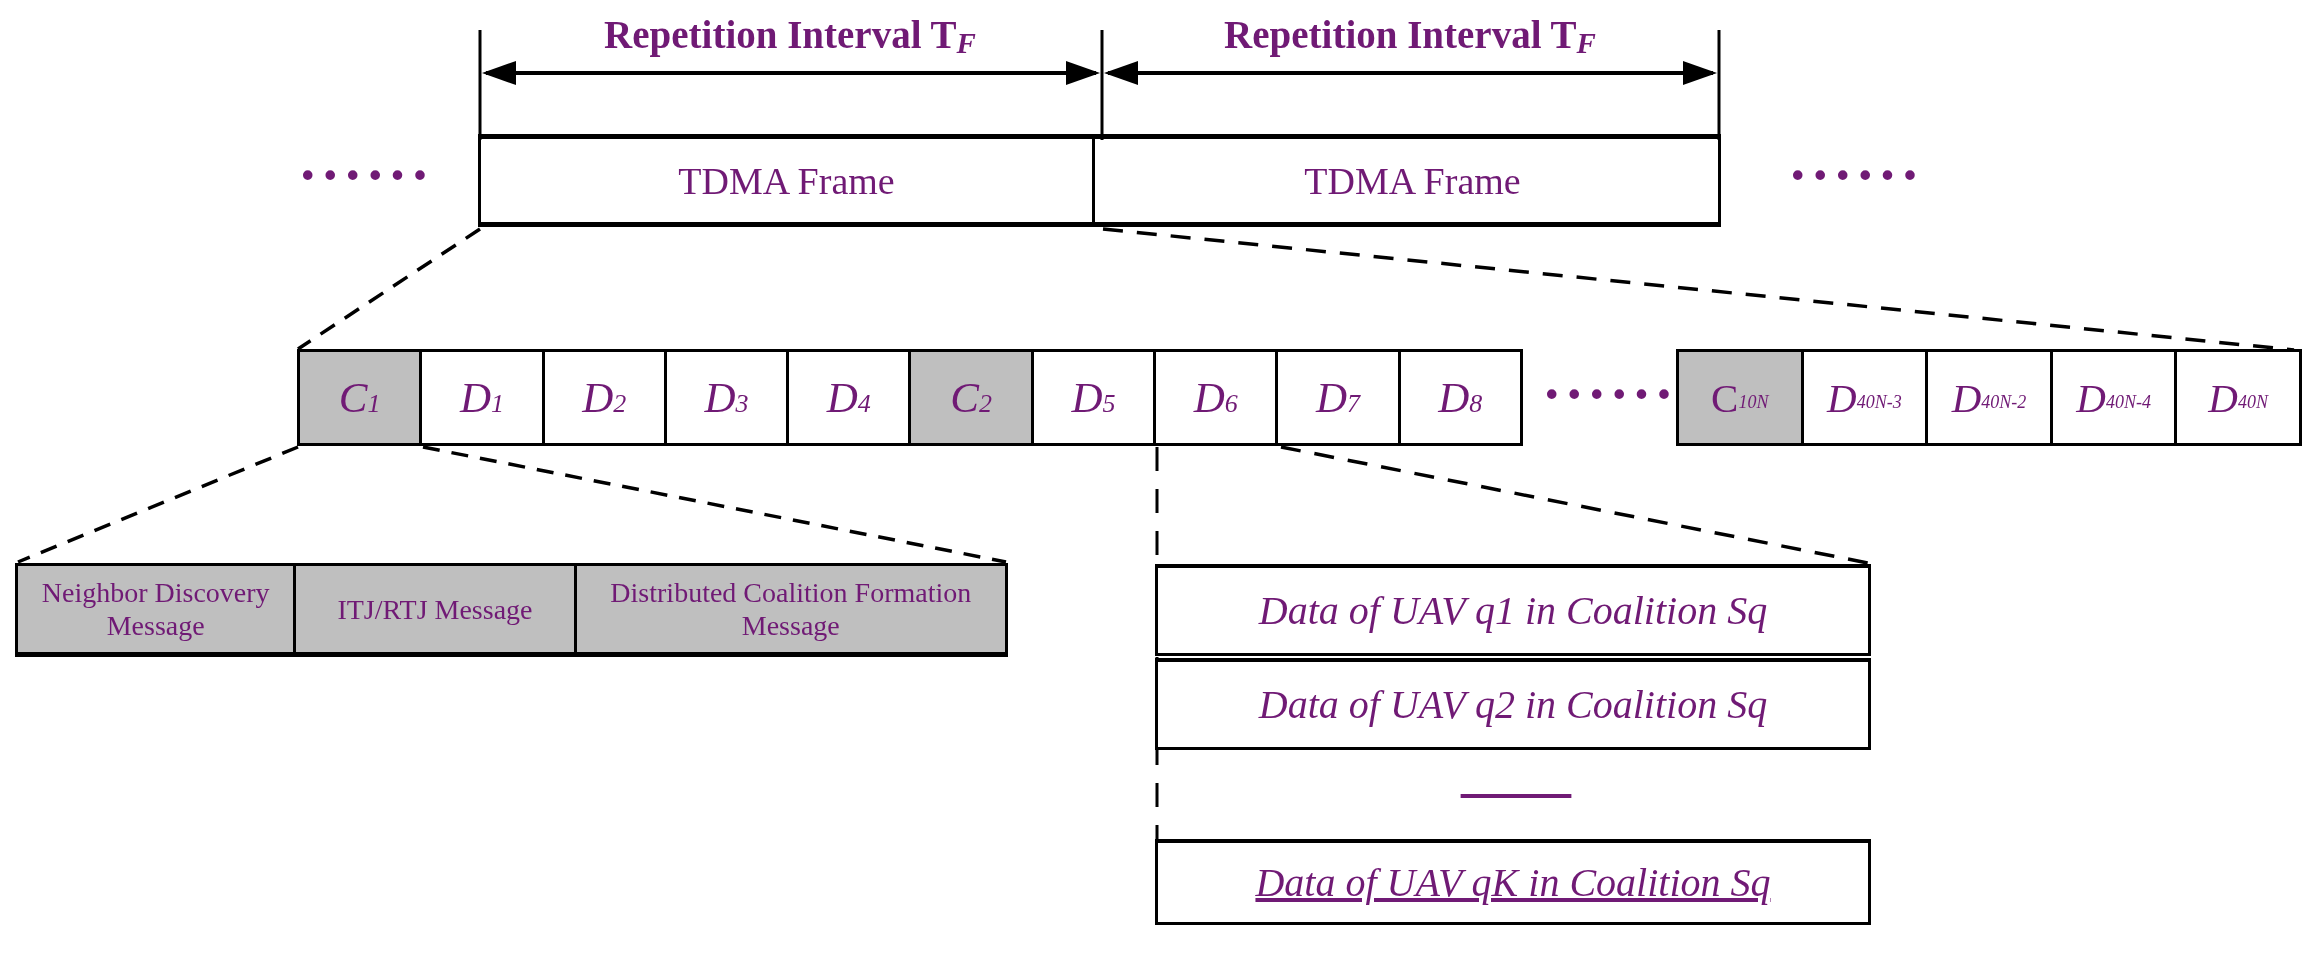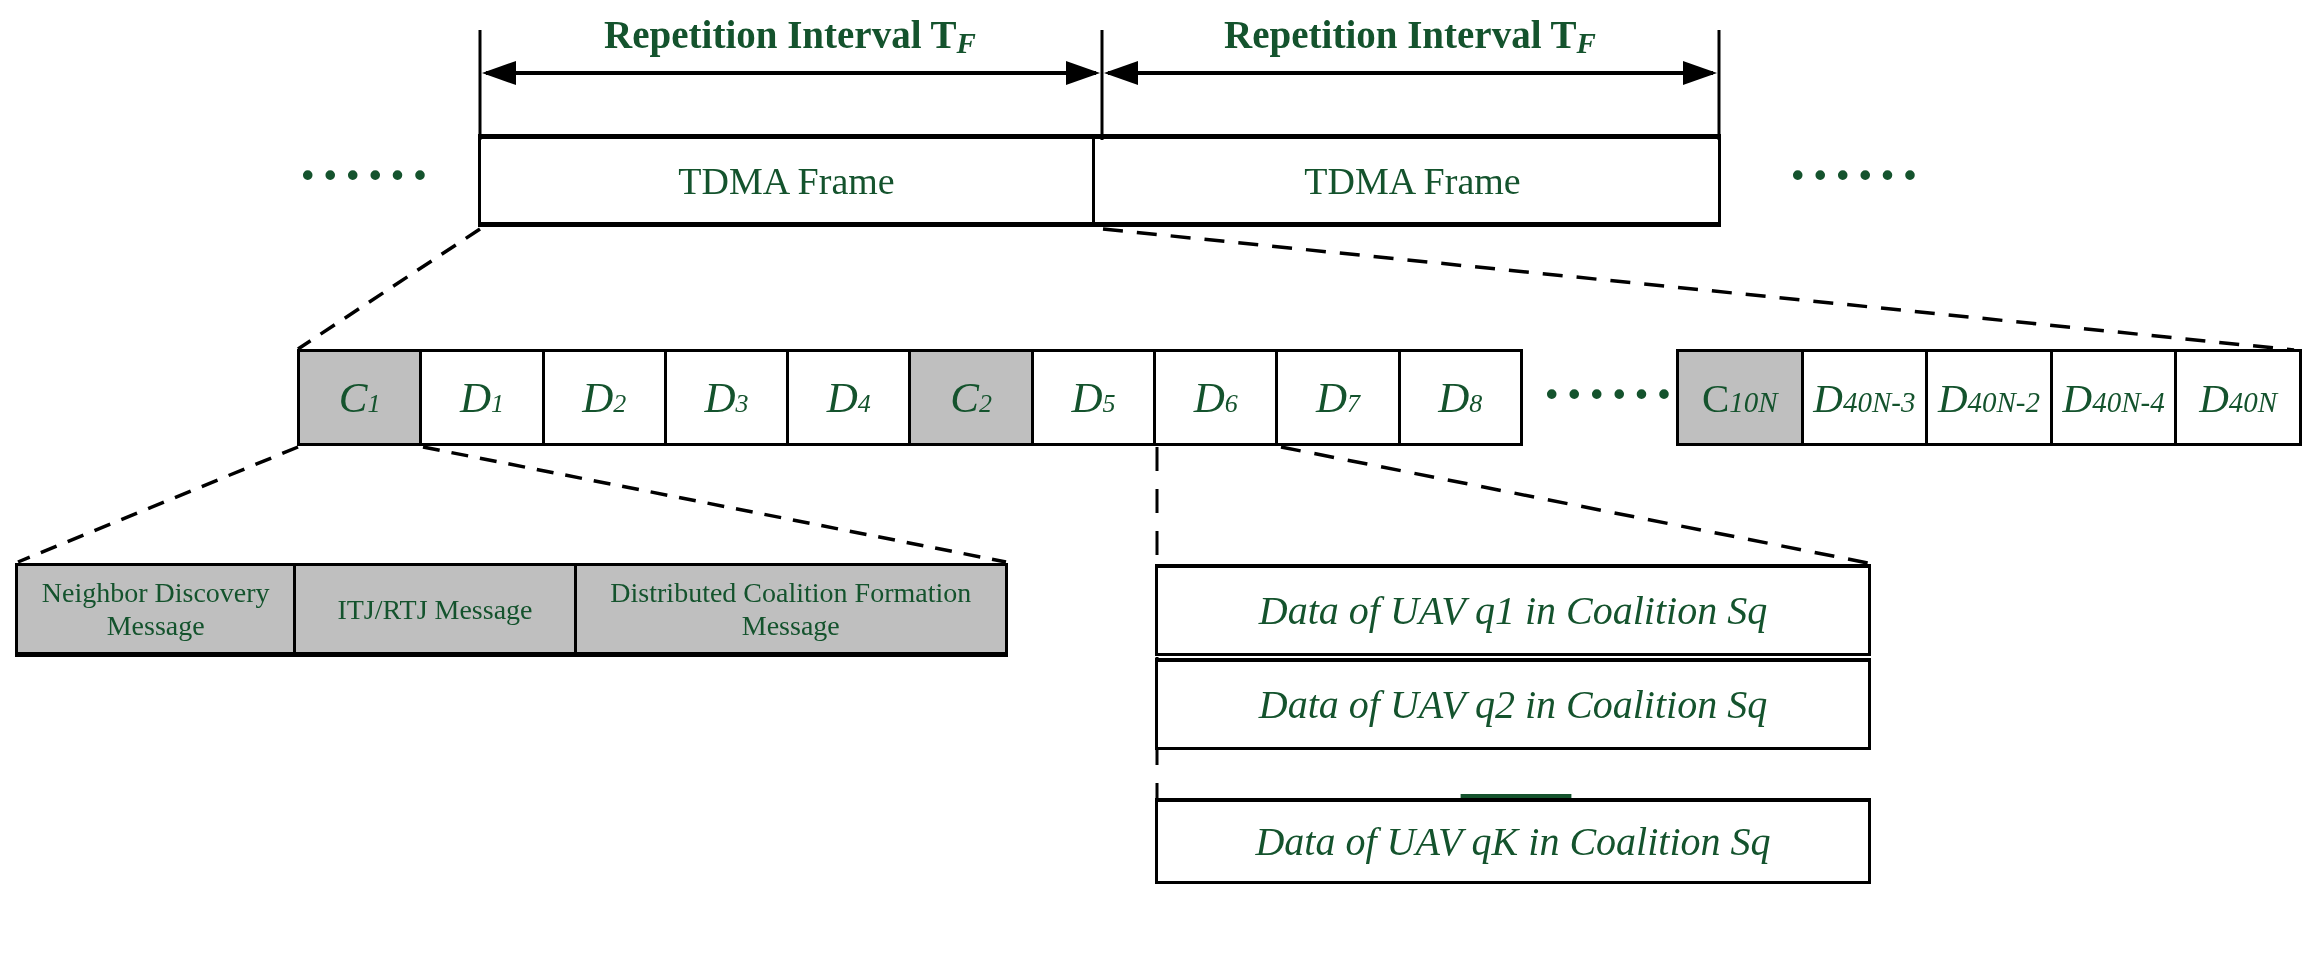--- a/index.html
+++ b/index.html
@@ -1,18 +1,18 @@
 <!DOCTYPE html>
 <html><head>
 <meta charset="utf-8">
 <style>
   html,body{margin:0;padding:0;background:#ffffff;}
   .canvas{
     position:relative; width:2323px; height:957px; background:#ffffff;
-    font-family:"Liberation Serif","DejaVu Serif",serif; color:#14532d; overflow:hidden;
+    font-family:"Liberation Serif","DejaVu Serif",serif; color:#701a75; overflow:hidden;
   }
   .abs{position:absolute;}
   svg.layer{position:absolute; left:0; top:0; width:2323px; height:957px;}
 
   
   .interval-label{
     width:620px; text-align:center; font-weight:bold; font-size:39px; line-height:46px;
     white-space:nowrap;
   }
   .interval-label sub{ font-size:29px; font-style:italic; vertical-align:baseline; position:relative; top:5px;}
@@ -41,21 +41,21 @@
   .slot-group.right{left:1676px; width:626px;}
   .slot{
     flex:1; display:flex; align-items:center; justify-content:center;
     border-right:3px solid #000; background:#ffffff; white-space:nowrap; overflow:hidden;
   }
   .slot:last-child{border-right:none;}
   .slot.shaded{background:#bfbfbf;}
   .slot .letter{font-style:italic; font-size:43px;}
   .slot .letter.upright{font-style:normal;}
   .slot sub{font-style:italic; font-size:26px; vertical-align:baseline; position:relative; top:6px;}
-  .slot-group.right .slot sub{font-size:29px; top:5px;}
+  .slot-group.right .slot sub{font-size:18px; top:5px;}
   .slot-group.right .slot .letter{font-size:41px;}
 
   
   .control-box{
     left:15px; top:563px; width:993px; height:94px; box-sizing:border-box;
     border:3px solid #000; border-bottom-width:5px; background:#bfbfbf; display:flex;
   }
   .control-cell{
     display:flex; align-items:center; justify-content:center; text-align:center;
     font-size:28px; line-height:33px; border-right:3px solid #000; padding:0 8px; box-sizing:border-box;
@@ -67,21 +67,21 @@
 
   
   .data-box{
     left:1155px; width:716px; box-sizing:border-box; background:#fff;
     border:3px solid #000; border-top-width:4px;
     display:flex; align-items:center; justify-content:center;
     font-style:italic; font-size:40px; white-space:nowrap;
   }
   .data-box.b1{top:564px; height:92px;}
   .data-box.b2{top:658px; height:92px;}
-  .data-box.b3{top:798px; height:86px;}
+  .data-box.b3{top:839px; height:86px;text-decoration:underline;}
 
   .gap-dash{
     left:1446px; top:762px; width:134px; text-align:center;
     font-size:58px; font-weight:bold; letter-spacing:-6px; line-height:56px; white-space:nowrap;
   }
 </style>
 </head>
 <body>
 
 <div class="canvas">

